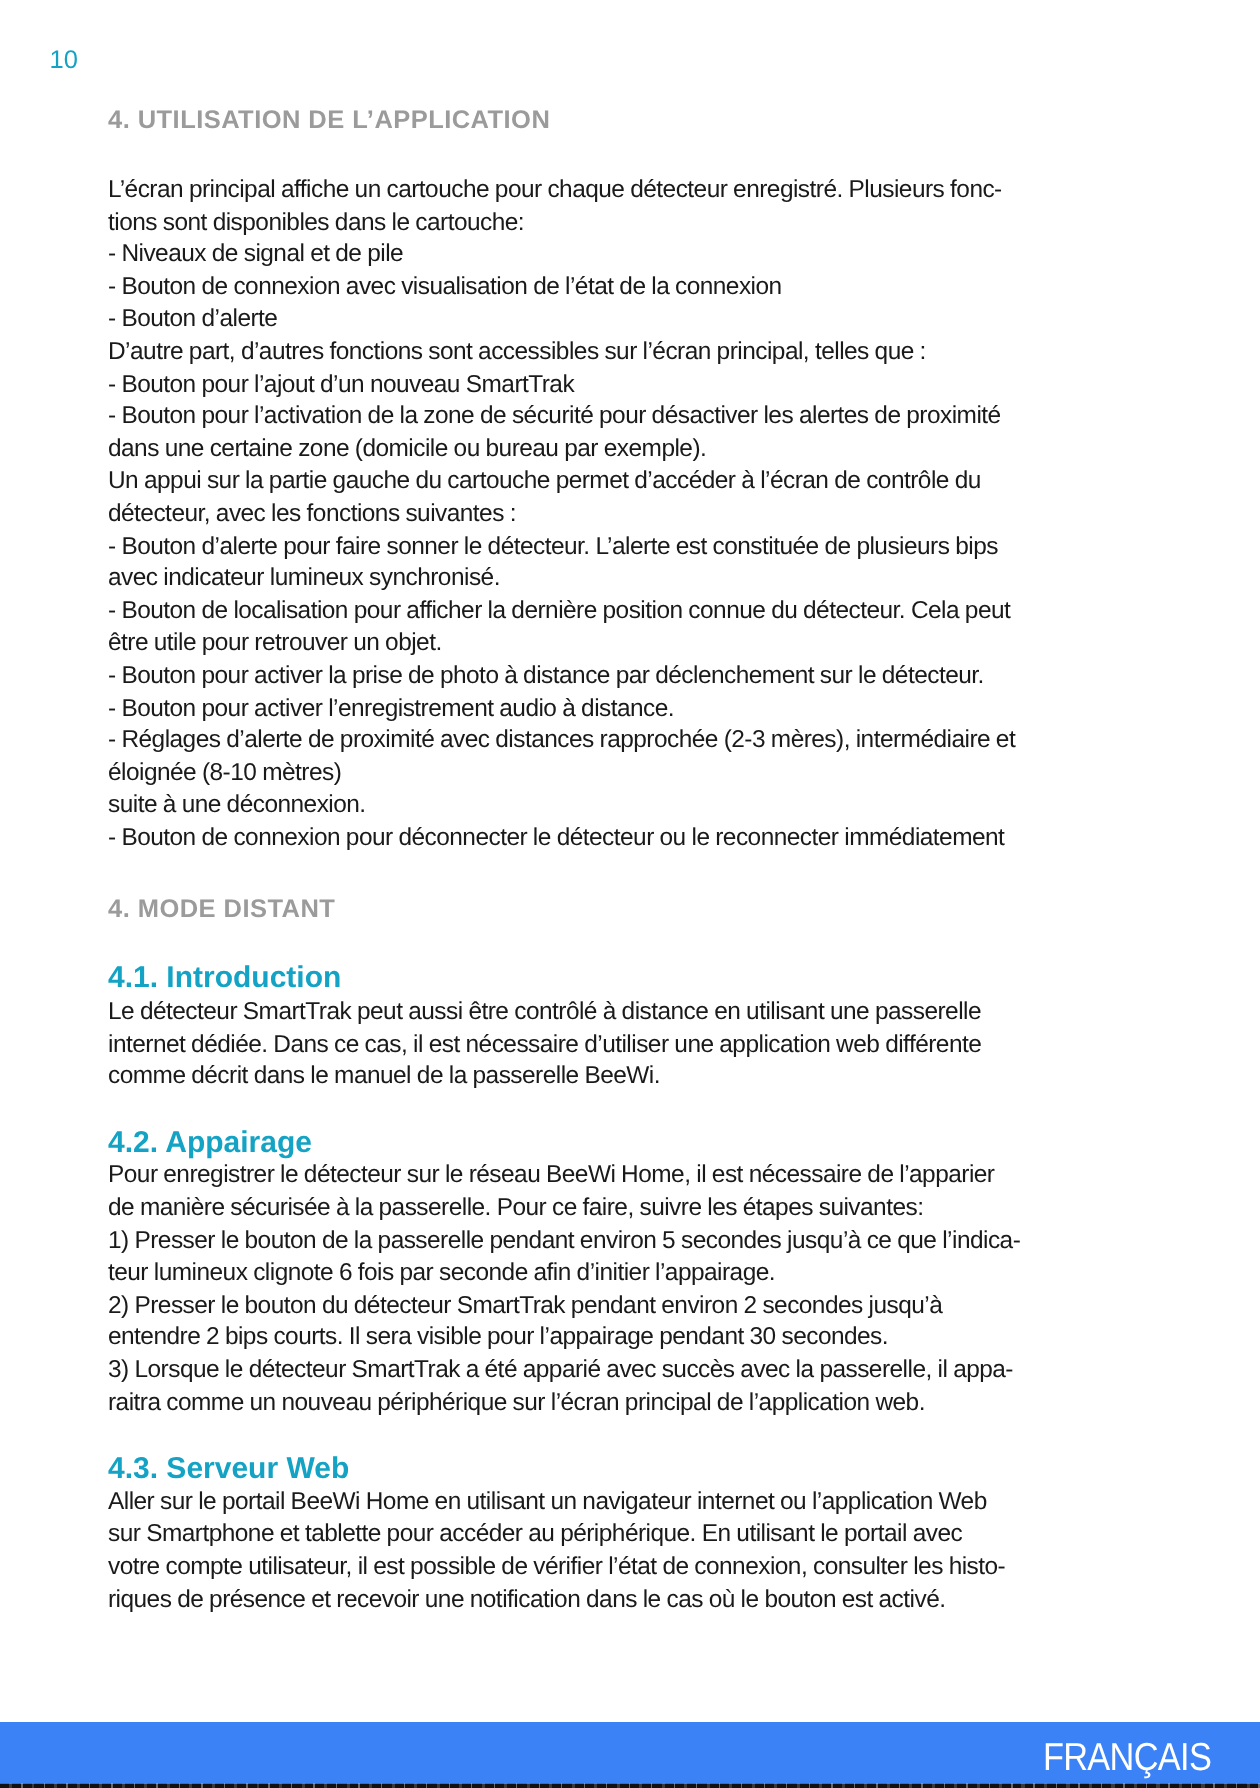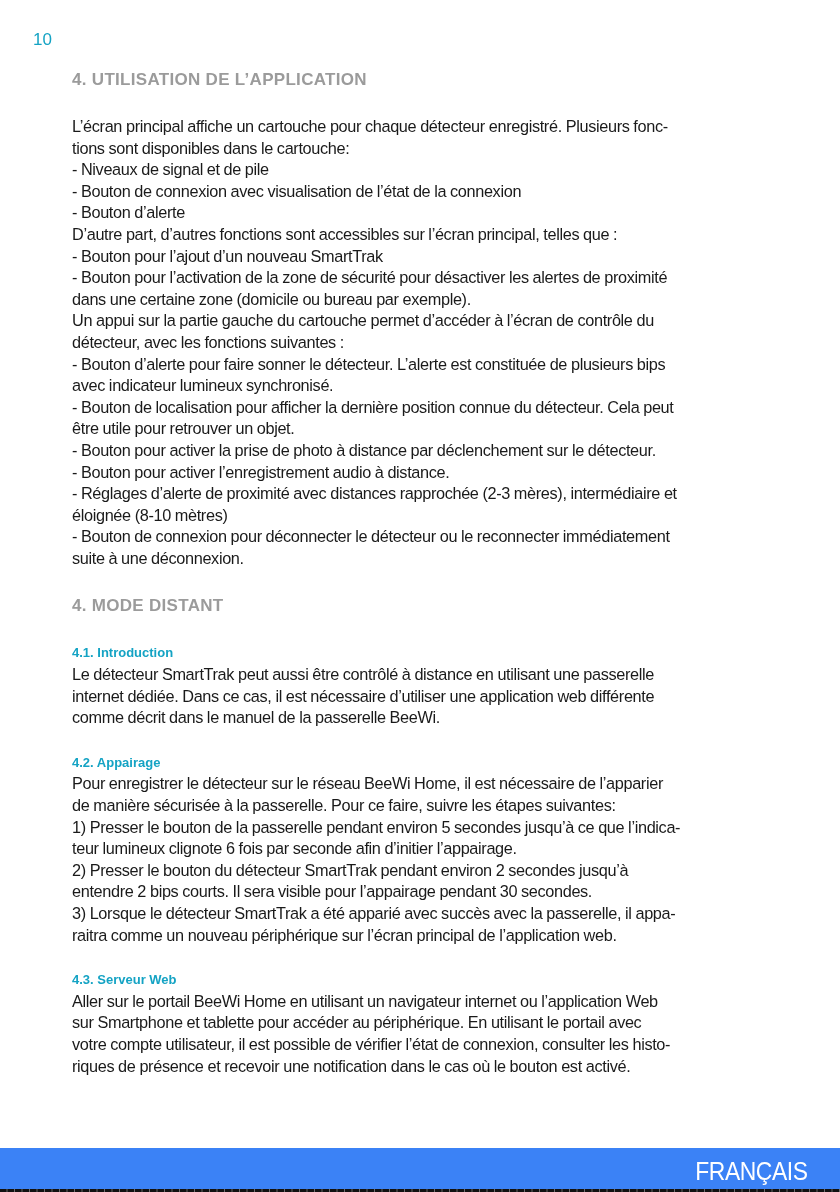--- a/index.html
+++ b/index.html
@@ -35,21 +35,21 @@
       color: #9b9b9b;
       margin: 0;
       height: 27px;
       line-height: 27px;
       letter-spacing: 0.3px;
     }
     .gap {
       height: 23px;
     }
     .subsection-title {
-      font-size: 13px;
+      font-size: 20px;
       color: #14a3c4;
       line-height: 21.6px;
       margin: 0;
     }
     .para {
       font-size: 16.3px;
       line-height: 21.6px;
       margin: 0;
       letter-spacing: -0.35px;
       word-spacing: -0.3px;
@@ -108,22 +108,22 @@
     <span class="line">Un appui sur la partie gauche du cartouche permet d’accéder à l’écran de contrôle du</span>
     <span class="line">détecteur, avec les fonctions suivantes :</span>
     <span class="line">- Bouton d’alerte pour faire sonner le détecteur. L’alerte est constituée de plusieurs bips</span>
     <span class="line">avec indicateur lumineux synchronisé.</span>
     <span class="line">- Bouton de localisation pour afficher la dernière position connue du détecteur. Cela peut</span>
     <span class="line">être utile pour retrouver un objet.</span>
     <span class="line">- Bouton pour activer la prise de photo à distance par déclenchement sur le détecteur.</span>
     <span class="line">- Bouton pour activer l’enregistrement audio à distance.</span>
     <span class="line">- Réglages d’alerte de proximité avec distances rapprochée (2-3 mères), intermédiaire et</span>
     <span class="line">éloignée (8-10 mètres)</span>
+    <span class="line">suite à une déconnexion.</span>
     <span class="line">- Bouton de connexion pour déconnecter le détecteur ou le reconnecter immédiatement</span>
-    <span class="line">suite à une déconnexion.</span>
   </div>
 
   <div class="gap"></div>
   <h2 class="section-title">4. MODE DISTANT</h2>
   <div class="gap"></div>
 
   <h3 class="subsection-title">4.1. Introduction</h3>
   <div class="para">
     <span class="line">Le détecteur SmartTrak peut aussi être contrôlé à distance en utilisant une passerelle</span>
     <span class="line">internet dédiée. Dans ce cas, il est nécessaire d’utiliser une application web différente</span>

